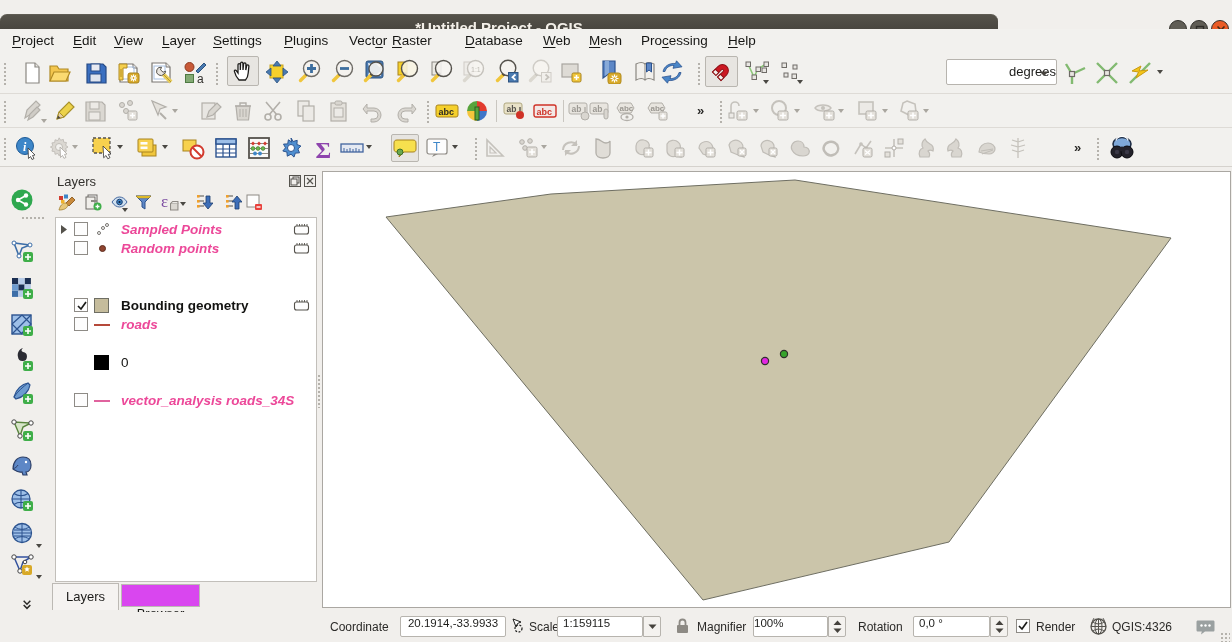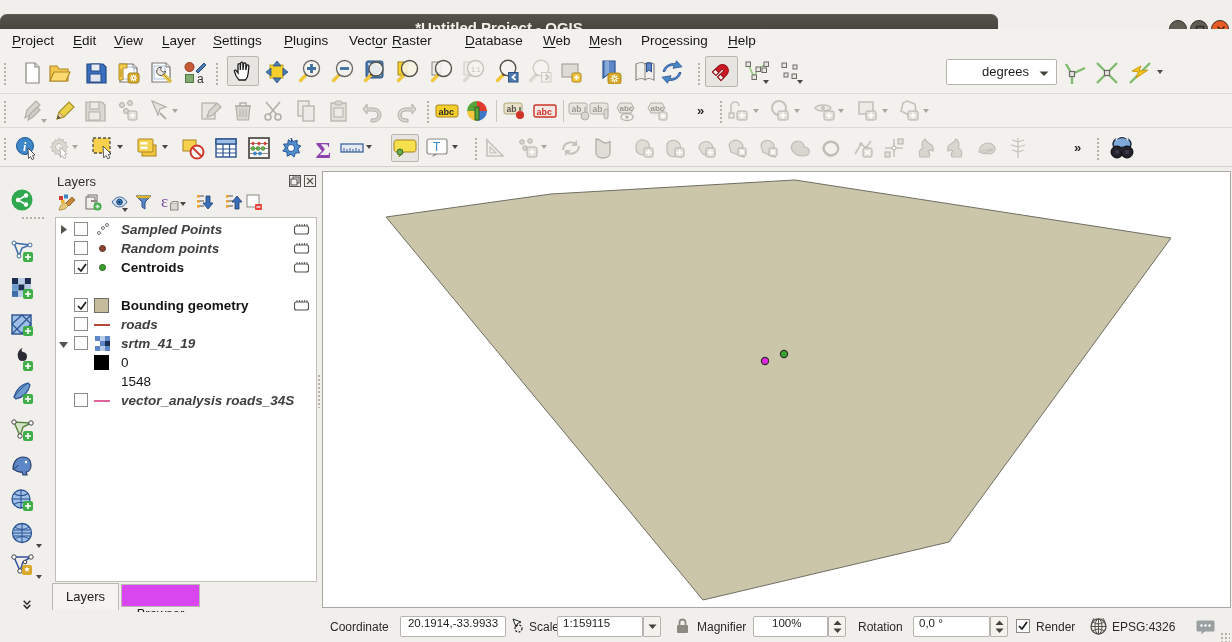--- a/index.html
+++ b/index.html
@@ -37,21 +37,21 @@
 #docktitle{position:absolute;left:7px;top:7px;font-size:13px;color:#33312e}
 .dockbtn{position:absolute;top:8px;width:12px;height:12px;border:1px solid #55534e;background:#f1efec}
 #dtool{position:absolute;left:0;top:24px;width:268px;height:22px}
 #dtool .ti{width:17px;height:17px}
 #tree{position:absolute;left:5px;top:50px;width:262px;height:365px;background:#fff;border:1px solid #c2bfba;font-size:13.5px;overflow:hidden}
 .row{position:absolute;left:0;width:100%;height:19px}
 .rowsel{background:#3183c0}
 .chk{position:absolute;left:18px;top:2px;width:14px;height:14px;background:#fdfdfd;border:1px solid #8e8b86}
 .chk svg{position:absolute;left:0px;top:0px}
 .lname{position:absolute;left:65px;top:2px;white-space:nowrap}
-.goff{color:#404040;font-style:italic;font-weight:bold}
+.goff{color:#ec4899;font-style:italic;font-weight:bold}
 .gon{color:#131311;font-weight:bold}
 .chip{position:absolute;right:6px;top:3px}
 .exp{position:absolute}
 #tabs{position:absolute;left:0;top:415px;width:268px;height:30px}
 #tabL{position:absolute;left:2px;top:1px;width:67px;height:27px;background:#f5f3f1;border:1px solid #bcb9b4;border-bottom:none;font-size:13px;text-align:center;padding-top:5px;color:#1c1c1a}
 #tabB{position:absolute;left:71px;top:2px;width:79px;height:23px;background:#d946ef;border:1px solid #bcb9b4;font-size:13px;text-align:center;padding-top:21px;color:#1c1c1a}
 
 #canvas{position:absolute;left:322px;top:171px;width:909px;height:437px;background:#fff;border:1px solid #aaa7a2}
 
 #status{position:absolute;left:0;top:612px;width:1232px;height:30px;background:#f1efec;font-size:12px;color:#2b2a28}
@@ -249,21 +249,21 @@
     <div class="caret" style="left:763px;top:24px"></div>
     <div class="ti" style="left:779px;top:7px"><svg viewBox="0 0 24 24">
           <g fill="#e8e6e2" stroke="#6e6b66">
             <rect x="3" y="3" width="4.5" height="4.5"></rect>
             <rect x="14" y="5" width="4" height="4"></rect>
             <rect x="5" y="13" width="4" height="4"></rect>
             <rect x="13" y="14" width="4.5" height="4.5"></rect>
           </g>
         </svg></div>
     <div class="caret" style="left:797px;top:24px"></div>
-    <div class="sbox" style="left:946px;top:6px;width:111px;height:26px;text-align:center;padding-left:8px;font-size:13px;line-height:24px;border-radius:2px">degrees
+    <div class="sbox" style="left:946px;top:6px;width:111px;height:26px;text-align:right;padding-left:8px;font-size:13px;line-height:24px;border-radius:2px">degrees
       <svg style="position:absolute;right:7px;top:10px" width="10" height="7" viewBox="0 0 10 7">
           <path d="M0.5 1.5L5 6l4.5-4.5z" fill="#45423d"></path>
         </svg>
     </div>
     <div class="ti" style="left:1064px;top:8px"><svg viewBox="0 0 24 24">
           <path d="M8 13L2 3M8 13l13-6M8 13l0 10" fill="none" stroke="#82ba70" stroke-width="2.4"></path>
           <rect x="5.5" y="10.5" width="5" height="5" fill="#e8e6e2" stroke="#6e6b66" stroke-width="1.2"></rect>
         </svg></div>
     <div class="ti" style="left:1095px;top:8px"><svg viewBox="0 0 24 24">
           <path d="M2 2l20 20M22 2L2 22" fill="none" stroke="#82ba70" stroke-width="2.4"></path>
@@ -760,79 +760,41 @@
       </div>
       <div class="row" style="top:21px">
         <div class="chk"></div>
         <div style="position:absolute;left:43px;top:6px;width:7px;height:7px;border-radius:50%;background:#8f4430;border:1px solid #5e2c1e"></div>
         <span class="lname goff">Random points</span>
         <svg class="chip" width="17" height="13" viewBox="0 0 17 13">
             <rect x="1.5" y="3" width="14" height="8" rx="2" fill="#fdfdfd" stroke="#55524c" stroke-width="1.1"></rect>
             <path d="M4 3V1M6.5 3V1M9 3V1M11.5 3V1M14 3V1" stroke="#55524c" stroke-width="0.9"></path>
           </svg>
       </div>
-      <div class="row" style="top:40px">
-        <div class="chk">
-            <svg width="14" height="14" viewBox="0 0 14 14">
-              <path d="M3 7l3 3 5-7" fill="none" stroke="#1b1b19" stroke-width="1.7"></path>
-            </svg>
-          </div>
-        <div style="position:absolute;left:43px;top:6px;width:7px;height:7px;border-radius:50%;background:#3ba02c;border:1px solid #256318"></div>
-        <span class="lname gon">Centroids</span>
-        <svg class="chip" width="17" height="13" viewBox="0 0 17 13">
-            <rect x="1.5" y="3" width="14" height="8" rx="2" fill="#fdfdfd" stroke="#55524c" stroke-width="1.1"></rect>
-            <path d="M4 3V1M6.5 3V1M9 3V1M11.5 3V1M14 3V1" stroke="#55524c" stroke-width="0.9"></path>
-          </svg>
-      </div>
       <div class="row" style="top:78px">
         <div class="chk">
             <svg width="14" height="14" viewBox="0 0 14 14">
               <path d="M3 7l3 3 5-7" fill="none" stroke="#1b1b19" stroke-width="1.7"></path>
             </svg>
           </div>
         <div style="position:absolute;left:38px;top:2px;width:15px;height:15px;background:#c5bc9c;border:1px solid #6e6e64"></div>
         <span class="lname gon">Bounding geometry</span>
         <svg class="chip" width="17" height="13" viewBox="0 0 17 13">
             <rect x="1.5" y="3" width="14" height="8" rx="2" fill="#fdfdfd" stroke="#55524c" stroke-width="1.1"></rect>
             <path d="M4 3V1M6.5 3V1M9 3V1M11.5 3V1M14 3V1" stroke="#55524c" stroke-width="0.9"></path>
           </svg>
       </div>
       <div class="row" style="top:97px">
         <div class="chk"></div>
         <div style="position:absolute;left:38px;top:9px;width:16px;height:2px;background:#b5493a"></div>
         <span class="lname goff">roads</span>
       </div>
-      <div class="row" style="top:116px">
-        <svg class="exp" style="left:3px;top:7px" width="9" height="8">
-            <path d="M0 1l9 0-4.5 6z" fill="#55524c"></path>
-          </svg>
-        <div class="chk"></div>
-        <svg style="position:absolute;left:39px;top:2px" width="15" height="15" viewBox="0 0 15 15">
-            <rect width="15" height="15" fill="#fff"></rect>
-            <g fill="#5d87c6">
-              <rect x="0" y="0" width="5" height="5"></rect>
-              <rect x="10" y="0" width="5" height="5"></rect>
-              <rect x="5" y="5" width="5" height="5"></rect>
-              <rect x="0" y="10" width="5" height="5"></rect>
-              <rect x="10" y="10" width="5" height="5"></rect>
-            </g>
-            <g fill="#2c4e86">
-              <rect x="5" y="0" width="5" height="5" fill="#b8cce8"></rect>
-              <rect x="10" y="5" width="5" height="5" fill="#1c2f52"></rect>
-              <rect x="5" y="10" width="5" height="5" fill="#b8cce8"></rect>
-            </g>
-          </svg>
-        <span class="lname goff">srtm_41_19</span>
-      </div>
       <div class="row" style="top:135px">
         <div style="position:absolute;left:38px;top:2px;width:15px;height:15px;background:#000"></div>
         <span class="lname" style="color:#131311">0</span>
-      </div>
-      <div class="row" style="top:154px">
-        <span class="lname" style="color:#131311">1548</span>
       </div>
       <div class="row" style="top:173px">
         <div class="chk"></div>
         <div style="position:absolute;left:38px;top:9px;width:16px;height:2px;background:#e0639e"></div>
         <span class="lname goff">vector_analysis roads_34S</span>
       </div>
     </div>
     <div id="tabs">
         <div id="tabL">Layers</div>
         <div id="tabB">Browser</div>
@@ -858,21 +820,21 @@
     <div class="spin" style="left:643px;width:18px">
         <svg style="position:absolute;left:4px;top:7px" width="9" height="6" viewBox="0 0 9 6">
           <path d="M0.5 0.5L4.5 5l4-4.5z" fill="#45423d"></path>
         </svg>
       </div>
     <svg style="position:absolute;left:676px;top:6px" width="13" height="16" viewBox="0 0 13 16">
         <rect x="1" y="7" width="11" height="8" rx="1" fill="#8d8a84"></rect>
         <path d="M3.5 7V4.5a3 3 0 0 1 6 0V7" fill="none" stroke="#8d8a84" stroke-width="1.8"></path>
       </svg>
     <div class="slbl" style="left:697px">Magnifier</div>
-    <div class="sbox" style="left:753px;width:75px;text-align:left;padding-left:18px">100%</div>
+    <div class="sbox" style="left:753px;width:75px;text-align:left;padding-left:0">100%</div>
     <div class="spin" style="left:828px;width:18px">
         <svg style="position:absolute;left:4px;top:3px" width="9" height="14" viewBox="0 0 9 14">
           <path d="M0.5 5L4.5 0.5 8.5 5z" fill="#45423d"></path>
           <path d="M0.5 8.5l4 4.5 4-4.5z" fill="#45423d"></path>
         </svg>
       </div>
     <div class="slbl" style="left:858px">Rotation</div>
     <div class="sbox" style="left:913px;width:77px;text-align:left;padding-left:5px">0,0 °</div>
     <div class="spin" style="left:990px;width:18px">
         <svg style="position:absolute;left:4px;top:3px" width="9" height="14" viewBox="0 0 9 14">
@@ -884,21 +846,21 @@
       <svg width="14" height="14" viewBox="0 0 14 14" style="position:absolute;left:-1px;top:-1px">
           <path d="M3 7l3 3 5-7" fill="none" stroke="#1b1b19" stroke-width="1.7"></path>
         </svg>
     </div>
     <div class="slbl" style="left:1036px">Render</div>
     <svg style="position:absolute;left:1090px;top:6px" width="17" height="17" viewBox="0 0 17 17">
         <circle cx="8.5" cy="8.5" r="7.5" fill="none" stroke="#55534e" stroke-width="1.3"></circle>
         <path d="M8.5 1v15M1 8.5h15M3 4c3 2.5 8 2.5 11 0M3 13c3-2.5 8-2.5 11 0M1.5 8.5a7 11 0 0 1 14 0" fill="none" stroke="#55534e" stroke-width="1"></path>
         <ellipse cx="8.5" cy="8.5" rx="3.5" ry="7.5" fill="none" stroke="#55534e" stroke-width="1"></ellipse>
       </svg>
-    <div class="slbl" style="left:1112px">EPSG:4326</div>
+    <div class="slbl" style="left:1112px">QGIS:4326</div>
     <svg style="position:absolute;left:1196px;top:6px" width="19" height="17" viewBox="0 0 19 17">
         <path d="M2 2h15c1 0 1.5.5 1.5 1.5v8c0 1-.5 1.5-1.5 1.5H9l-4 3 .8-3H2c-1 0-1.5-.5-1.5-1.5v-8C.5 2.5 1 2 2 2z" fill="#9aa0a0" transform="translate(0 0.5)"></path>
         <circle cx="5.5" cy="7.5" r="1.2" fill="#fff"></circle>
         <circle cx="9.5" cy="7.5" r="1.2" fill="#fff"></circle>
         <circle cx="13.5" cy="7.5" r="1.2" fill="#fff"></circle>
       </svg>
     <div style="position:absolute;right:2px;top:20px;width:10px;height:10px;background-image:radial-gradient(circle,#b5b2ac 1px,transparent 1.2px);background-size:4px 4px"></div>
   </div>
 </div>
 

